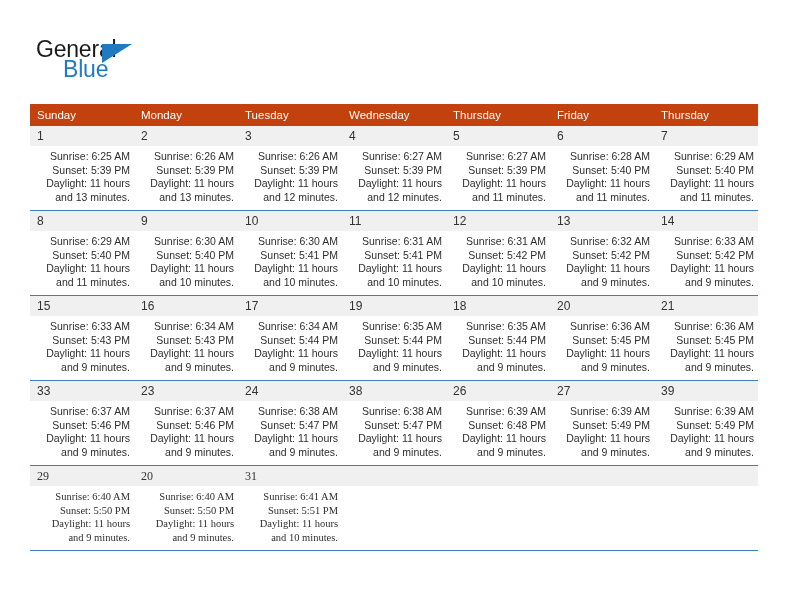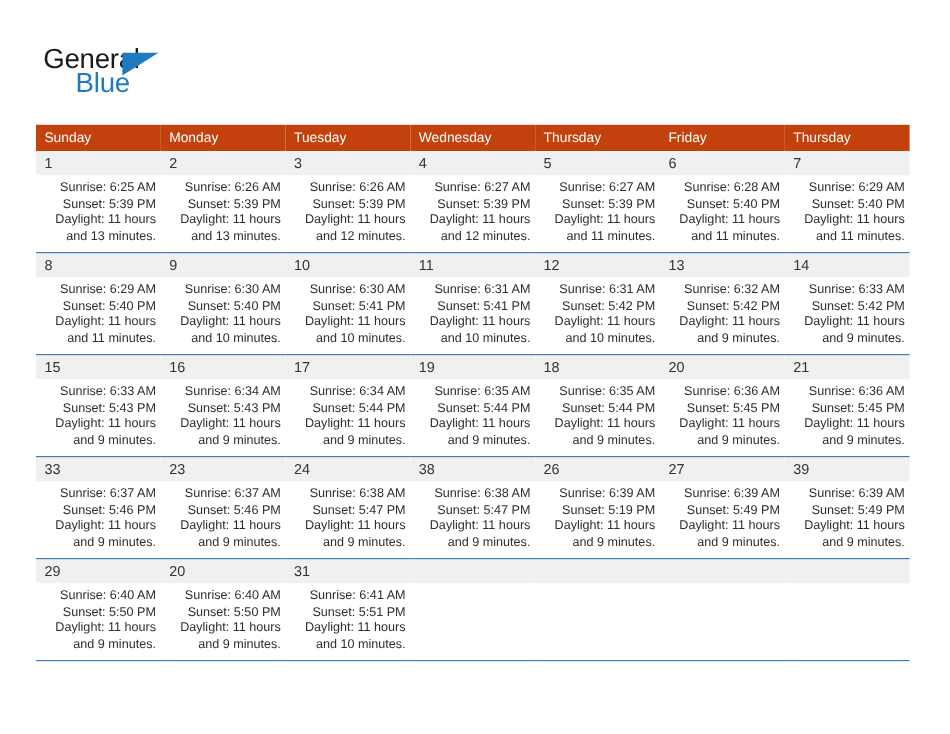--- a/index.html
+++ b/index.html
@@ -107,20 +107,21 @@
     width: 104px;
     vertical-align: top;
     padding: 0;
     border: none;
     border-bottom: 1px solid #3c7ebf;
     background: #ffffff;
     height: 84px;
   }
   .calendar tr.week-row:last-child td {
     border-bottom: 1px solid #3c7ebf;
+    font-family: Liberation Serif, serif;
   }
   .daynum {
     display: block;
     background: #f0f0f0;
     font-size: 12px;
     color: #333333;
     padding: 3px 0 3px 7px;
     line-height: 14px;
     height: 14px;
   }
@@ -402,21 +403,21 @@
             <div>Sunrise: 6:38 AM</div>
             <div>Sunset: 5:47 PM</div>
             <div>Daylight: 11 hours</div>
             <div>and 9 minutes.</div>
           </div>
         </td>
         <td>
           <span class="daynum">26</span>
           <div class="cellbody">
             <div>Sunrise: 6:39 AM</div>
-            <div>Sunset: 5:19 PM</div>
+            <div>Sunset: 6:48 PM</div>
             <div>Daylight: 11 hours</div>
             <div>and 9 minutes.</div>
           </div>
         </td>
         <td>
           <span class="daynum">27</span>
           <div class="cellbody">
             <div>Sunrise: 6:39 AM</div>
             <div>Sunset: 5:49 PM</div>
             <div>Daylight: 11 hours</div>

